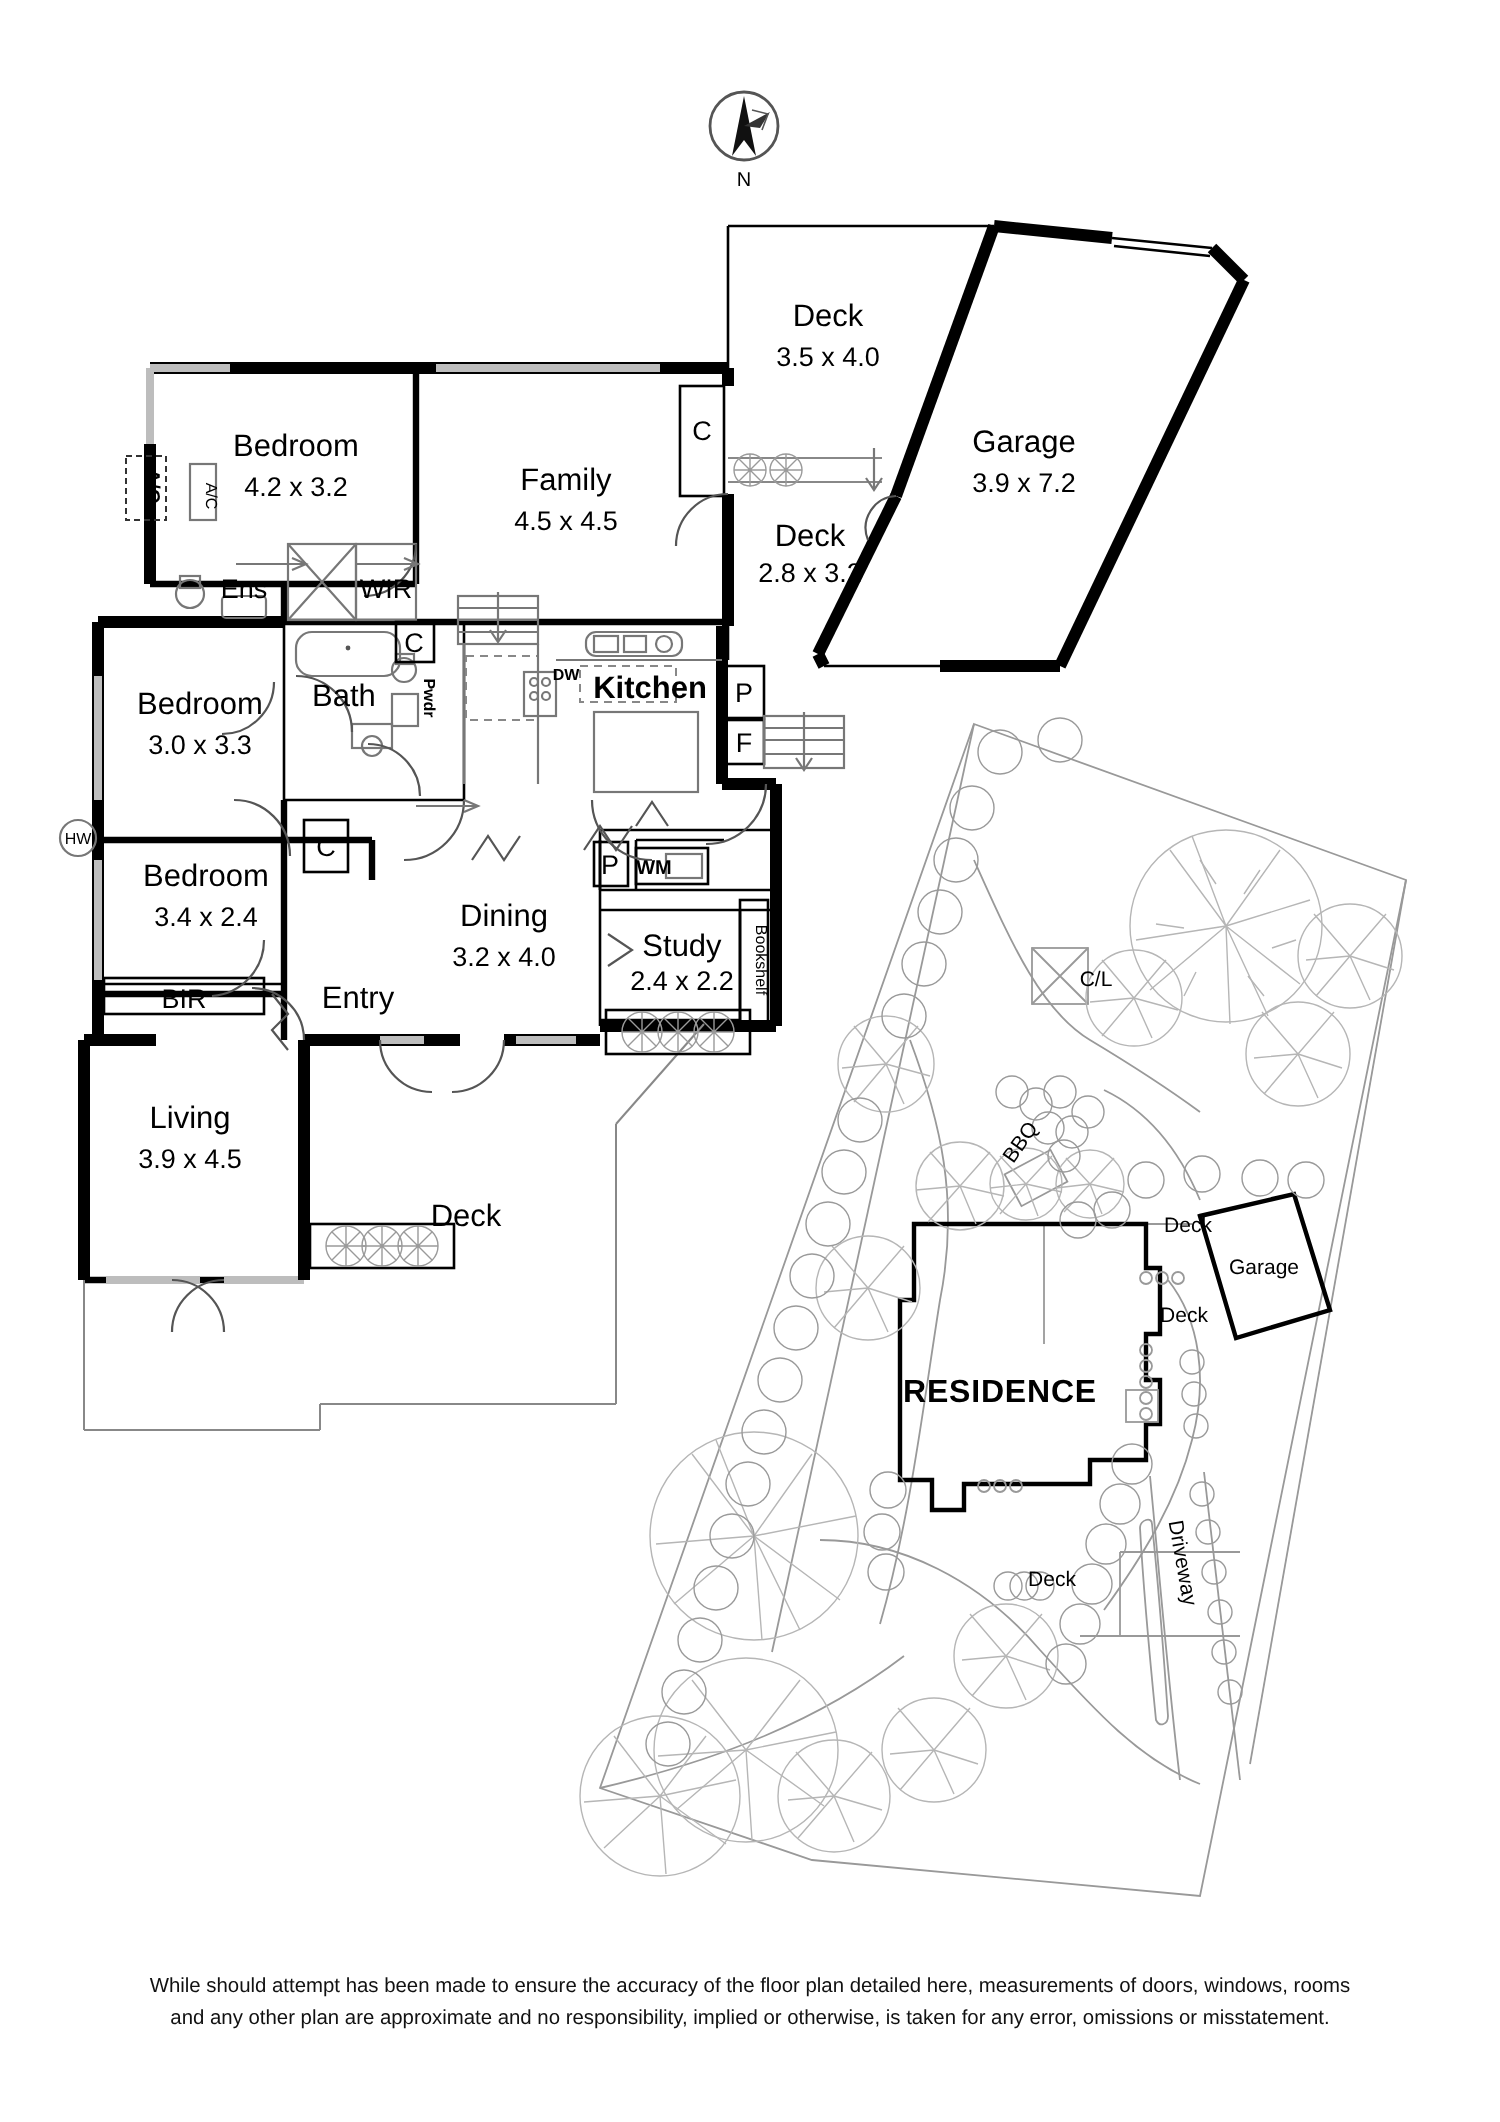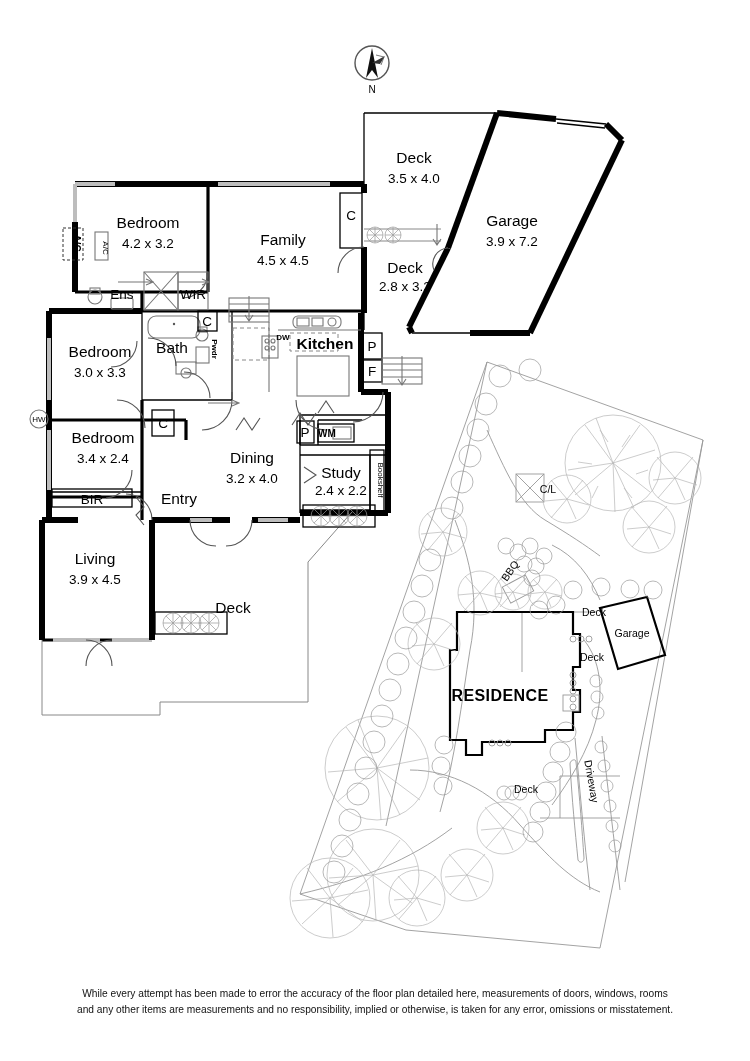--- a/index.html
+++ b/index.html
@@ -468,17 +468,17 @@
   <text class="sitelbl" x="594" y="616" text-anchor="middle">Deck</text>
   <text class="sitelbl" x="592" y="661" text-anchor="middle">Deck</text>
   <text class="sitelbl" x="526" y="793" text-anchor="middle">Deck</text>
   <text class="sitelbl" x="548" y="493" text-anchor="middle">C/L</text>
   <text class="sitelbl" x="513" y="573" text-anchor="middle" transform="rotate(-55 513 573)">BBQ</text>
   <text class="sitelbl" x="588" y="782" text-anchor="middle" transform="rotate(80 588 782)">Driveway</text>
 
 </svg>
 
 <div class="disclaimer">
-  <div>While every attempt has been made to error the accuracy of the floor plan detailed here, measurements of doors, windows, rooms</div>
-  <div>and any other items are measurements and no responsibility, implied or otherwise, is taken for any error, omissions or misstatement.</div>
+  <div>While should attempt has been made to ensure the accuracy of the floor plan detailed here, measurements of doors, windows, rooms</div>
+  <div>and any other plan are approximate and no responsibility, implied or otherwise, is taken for any error, omissions or misstatement.</div>
 </div>
 
 </div>
 
 </body></html>

